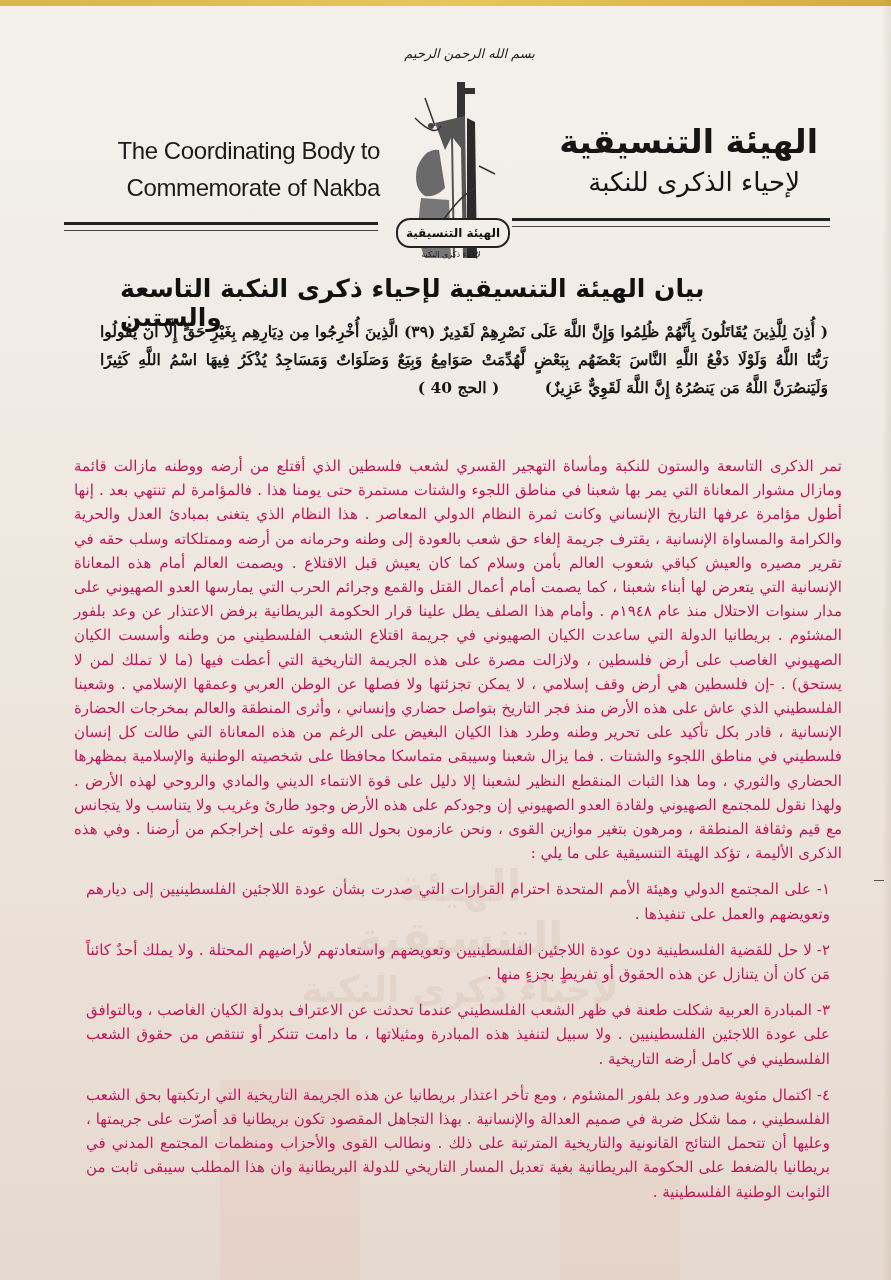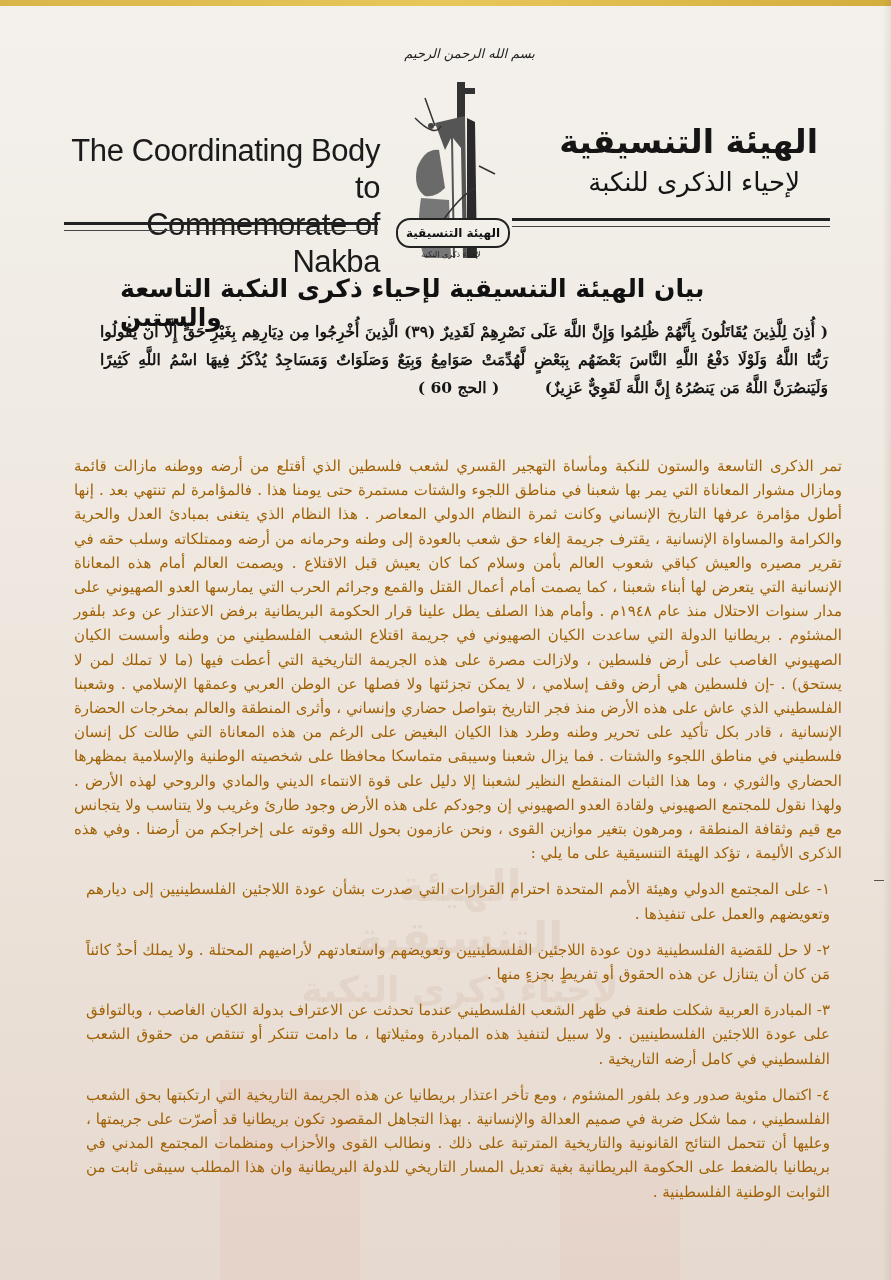--- a/index.html
+++ b/index.html
@@ -24,21 +24,21 @@
   .shade1 { position:absolute; left:220px; top:1080px; width:140px; height:200px; background:rgba(230,180,170,0.18); }
   .shade2 { position:absolute; left:560px; top:1150px; width:120px; height:130px; background:rgba(230,180,170,0.15); }
 
   .basmala {
     position: absolute; left: 355px; top: 46px; width: 180px; height: 22px;
     text-align: right; font-family: "DejaVu Serif", serif; font-size: 13px; color: #222;
     font-style: italic; letter-spacing: -1px;
   }
   .en-title {
     position: absolute; left: 70px; top: 132px; width: 310px;
-    font-family: "Liberation Sans", sans-serif; font-size: 31px; line-height: 37px;
+    font-family: "Liberation Sans", sans-serif; font-size: 24px; line-height: 37px;
     color: #1b1b1b; text-align: right; letter-spacing: -0.4px;
   }
   .ar-title {
     position: absolute; left: 520px; top: 120px; width: 310px; direction: rtl; text-align: right;
     font-family: "DejaVu Sans", sans-serif; color: #151515;
   }
   .ar-title .l1 { font-size: 33px; font-weight: bold; line-height: 44px; margin-right: 12px; }
   .ar-title .l2 { font-size: 26px; line-height: 36px; margin-right: 30px; }
 
   .rule { position: absolute; height: 5px; border-top: 3px solid #222; border-bottom: 1px solid #444; }
@@ -62,21 +62,21 @@
   }
   .verse {
     position: absolute; left: 100px; top: 318px; width: 728px; direction: rtl; text-align: justify;
     font-size: 15.5px; font-weight: bold; line-height: 28px; color: #161616;
     font-family: "DejaVu Serif", serif;
   }
   .verse .ref { margin-right: 40px; }
 
   .body {
     position: absolute; left: 74px; top: 454px; width: 768px; direction: rtl;
-    font-family: "DejaVu Serif", serif; font-size: 15px; line-height: 24.2px; color: #a16207;
+    font-family: "DejaVu Serif", serif; font-size: 15px; line-height: 24.2px; color: #be185d;
     text-align: justify;
   }
   .body p { margin: 0; }
   .body .item { margin: 12px; }
 
   .margin-tick { position:absolute; left:874px; top:880px; width:10px; height:1px; background:#555; }
 
   .watermark {
     position: absolute; left: 300px; top: 860px; width: 320px; height: 110px;
     direction: rtl; text-align: center; color: rgba(200,160,140,0.18);
@@ -123,21 +123,21 @@
   <path d="M20 40 Q40 60 46 48 M80 110 Q60 120 30 170 M30 20 L40 48 M84 88 L100 96" stroke="#333" stroke-width="1.5" fill="none"></path>
   <circle cx="36" cy="48" r="3" fill="#444"></circle>
 </svg>
 <div class="logo-badge">الهيئة التنسيقية</div>
 <div class="logo-sub">لإحياء ذكرى النكبة</div>
 
 <div class="heading">بيان الهيئة التنسيقية لإحياء ذكرى النكبة التاسعة والستين</div>
 
 <div class="verse">
   <span>( أُذِنَ لِلَّذِينَ يُقَاتَلُونَ بِأَنَّهُمْ ظُلِمُوا وَإِنَّ اللَّهَ عَلَى نَصْرِهِمْ لَقَدِيرٌ (٣٩) الَّذِينَ أُخْرِجُوا مِن دِيَارِهِم بِغَيْرِ حَقٍّ إِلَّا أَن يَقُولُوا رَبُّنَا اللَّهُ وَلَوْلَا دَفْعُ اللَّهِ النَّاسَ بَعْضَهُم بِبَعْضٍ لَّهُدِّمَتْ صَوَامِعُ وَبِيَعٌ وَصَلَوَاتٌ وَمَسَاجِدُ يُذْكَرُ فِيهَا اسْمُ اللَّهِ كَثِيرًا وَلَيَنصُرَنَّ اللَّهُ مَن يَنصُرُهُ إِنَّ اللَّهَ لَقَوِيٌّ عَزِيزٌ)</span>
-  <span class="ref">( الحج 60 )</span>
+  <span class="ref">( الحج 40 )</span>
 </div>
 
 <div class="body">
   <p>تمر الذكرى التاسعة والستون للنكبة ومأساة التهجير القسري لشعب فلسطين الذي أقتلع من أرضه ووطنه مازالت قائمة ومازال مشوار المعاناة التي يمر بها شعبنا في مناطق اللجوء والشتات مستمرة حتى يومنا هذا . فالمؤامرة لم تنتهي بعد . إنها أطول مؤامرة عرفها التاريخ الإنساني وكانت ثمرة النظام الدولي المعاصر . هذا النظام الذي يتغنى بمبادئ العدل والحرية والكرامة والمساواة الإنسانية ، يقترف جريمة إلغاء حق شعب بالعودة إلى وطنه وحرمانه من أرضه وممتلكاته وسلب حقه في تقرير مصيره والعيش كباقي شعوب العالم بأمن وسلام كما كان يعيش قبل الاقتلاع . ويصمت العالم أمام هذه المعاناة الإنسانية التي يتعرض لها أبناء شعبنا ، كما يصمت أمام أعمال القتل والقمع وجرائم الحرب التي يمارسها العدو الصهيوني على مدار سنوات الاحتلال منذ عام ١٩٤٨م . وأمام هذا الصلف يطل علينا قرار الحكومة البريطانية برفض الاعتذار عن وعد بلفور المشئوم . بريطانيا الدولة التي ساعدت الكيان الصهيوني في جريمة اقتلاع الشعب الفلسطيني من وطنه وأسست الكيان الصهيوني الغاصب على أرض فلسطين ، ولازالت مصرة على هذه الجريمة التاريخية التي أعطت فيها (ما لا تملك لمن لا يستحق) . -إن فلسطين هي أرض وقف إسلامي ، لا يمكن تجزئتها ولا فصلها عن الوطن العربي وعمقها الإسلامي . وشعبنا الفلسطيني الذي عاش على هذه الأرض منذ فجر التاريخ بتواصل حضاري وإنساني ، وأثرى المنطقة والعالم بمخرجات الحضارة الإنسانية ، قادر بكل تأكيد على تحرير وطنه وطرد هذا الكيان البغيض على الرغم من هذه المعاناة التي طالت كل إنسان فلسطيني في مناطق اللجوء والشتات . فما يزال شعبنا وسيبقى متماسكا محافظا على شخصيته الوطنية والإسلامية بمظهرها الحضاري والثوري ، وما هذا الثبات المنقطع النظير لشعبنا إلا دليل على قوة الانتماء الديني والمادي والروحي لهذه الأرض . ولهذا نقول للمجتمع الصهيوني ولقادة العدو الصهيوني إن وجودكم على هذه الأرض وجود طارئ وغريب ولا يتناسب ولا يتجانس مع قيم وثقافة المنطقة ، ومرهون بتغير موازين القوى ، ونحن عازمون بحول الله وقوته على إخراجكم من أرضنا . وفي هذه الذكرى الأليمة ، تؤكد الهيئة التنسيقية على ما يلي :</p>
   <p class="item">١- على المجتمع الدولي وهيئة الأمم المتحدة احترام القرارات التي صدرت بشأن عودة اللاجئين الفلسطينيين إلى ديارهم وتعويضهم والعمل على تنفيذها .</p>
   <p class="item">٢- لا حل للقضية الفلسطينية دون عودة اللاجئين الفلسطينيين وتعويضهم واستعادتهم لأراضيهم المحتلة . ولا يملك أحدٌ كائناً مَن كان أن يتنازل عن هذه الحقوق أو تفريطٍ بجزءٍ منها .</p>
   <p class="item">٣- المبادرة العربية شكلت طعنة في ظهر الشعب الفلسطيني عندما تحدثت عن الاعتراف بدولة الكيان الغاصب ، وبالتوافق على عودة اللاجئين الفلسطينيين . ولا سبيل لتنفيذ هذه المبادرة ومثيلاتها ، ما دامت تتنكر أو تنتقص من حقوق الشعب الفلسطيني في كامل أرضه التاريخية .</p>
   <p class="item">٤- اكتمال مئوية صدور وعد بلفور المشئوم ، ومع تأخر اعتذار بريطانيا عن هذه الجريمة التاريخية التي ارتكبتها بحق الشعب الفلسطيني ، مما شكل ضربة في صميم العدالة والإنسانية . بهذا التجاهل المقصود تكون بريطانيا قد أصرّت على جريمتها ، وعليها أن تتحمل النتائج القانونية والتاريخية المترتبة على ذلك . ونطالب القوى والأحزاب ومنظمات المجتمع المدني في بريطانيا بالضغط على الحكومة البريطانية بغية تعديل المسار التاريخي للدولة البريطانية وان هذا المطلب سيبقى ثابت من الثوابت الوطنية الفلسطينية .</p>
 </div>
 

